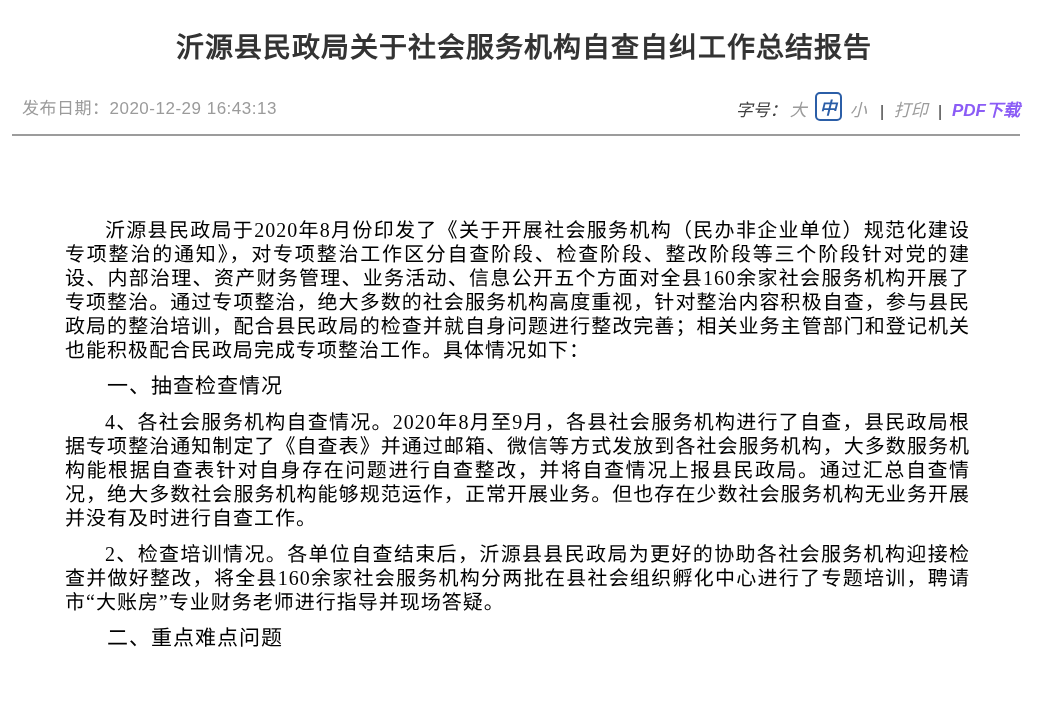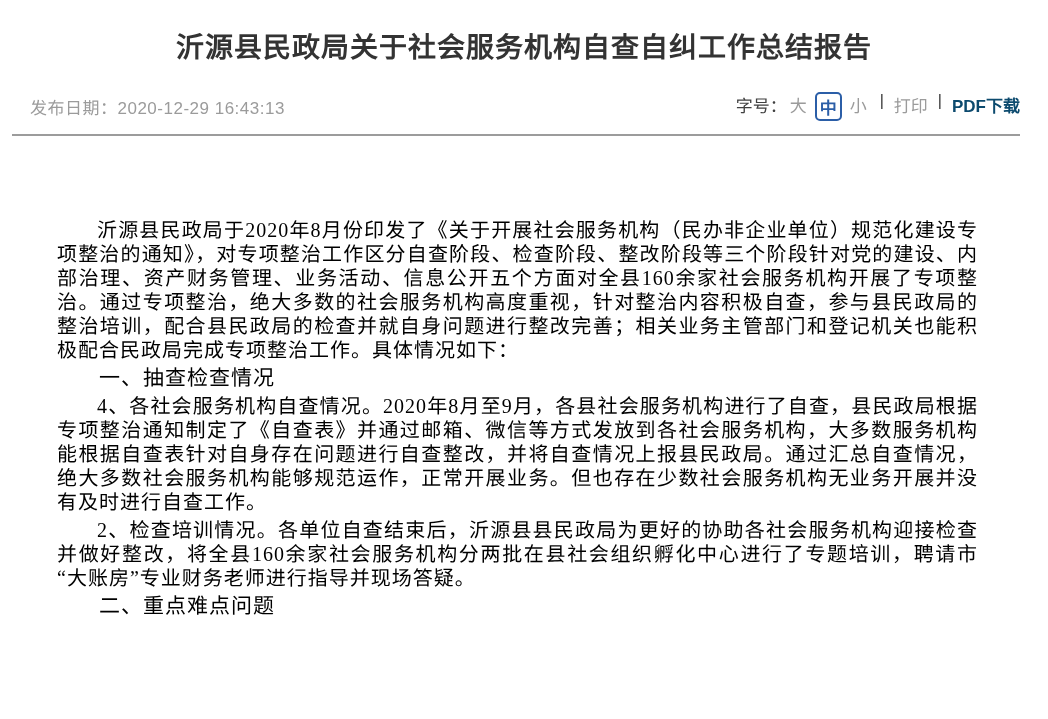--- a/index.html
+++ b/index.html
@@ -24,36 +24,37 @@
     text-align: center;
     font-family: "Liberation Sans", "DejaVu Sans", sans-serif;
     font-size: 28px;
     line-height: 34px;
     font-weight: 700;
     color: #333333;
     letter-spacing: 1px;
   }
   .meta-row {
     margin-top: 28px;
-    padding: 0 28px 0 30px;
+    padding: 0 28px 0 22px;
     display: flex;
     justify-content: space-between;
     align-items: center;
     height: 26px;
   }
   .publish-date {
     font-size: 17px;
     color: #9b9b9b;
     letter-spacing: 0.5px;
   }
   .toolbar {
     display: flex;
-    align-items: flex-start;
+    align-items: flex-end;
     font-size: 17px;
     color: #9b9b9b;
+    font-style: italic;
   }
   .fs-label {
     color: #404040;
   }
   .fs-opt {
     color: #9b9b9b;
     margin: 0 3px;
     cursor: pointer;
     text-decoration: none;
   }
@@ -68,32 +69,32 @@
   .sep {
     color: #333333;
     margin: 0 10px;
     font-size: 16px;
   }
   .tool-link {
     cursor: pointer;
     text-decoration: none;
   }
   .tool-link.gray { color: #9b9b9b; }
-  .tool-link.blue { color: #0c4a6e; font-weight: 600; }
+  .tool-link.blue { color: #8b5cf6; font-weight: 600; }
   .header-divider {
     border: none;
     border-top: 2px solid #9c9c9c;
     margin: 15px 28px 0 12px;
   }
   .article {
     margin: 82px 66px 0 53px;
     color: #000000;
   }
   .article p, .article h2 {
-    margin: 4px;
+    margin: 12px;
     padding: 0;
     font-size: 20px;
     line-height: 24px;
     letter-spacing: 1px;
     text-indent: 2em;
     text-align: justify;
     text-justify: inter-ideograph;
   }
   .article p.body-para {
     font-family: "Liberation Serif", "DejaVu Serif", serif;

